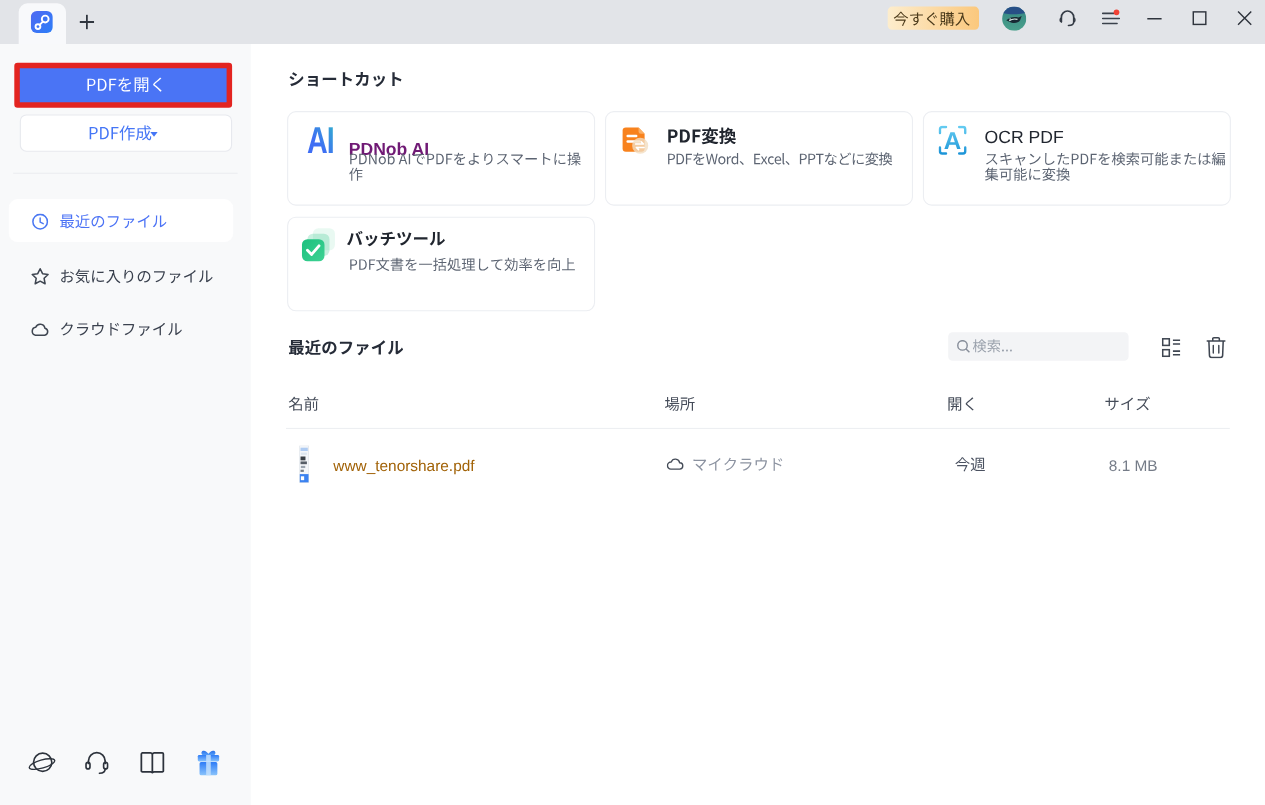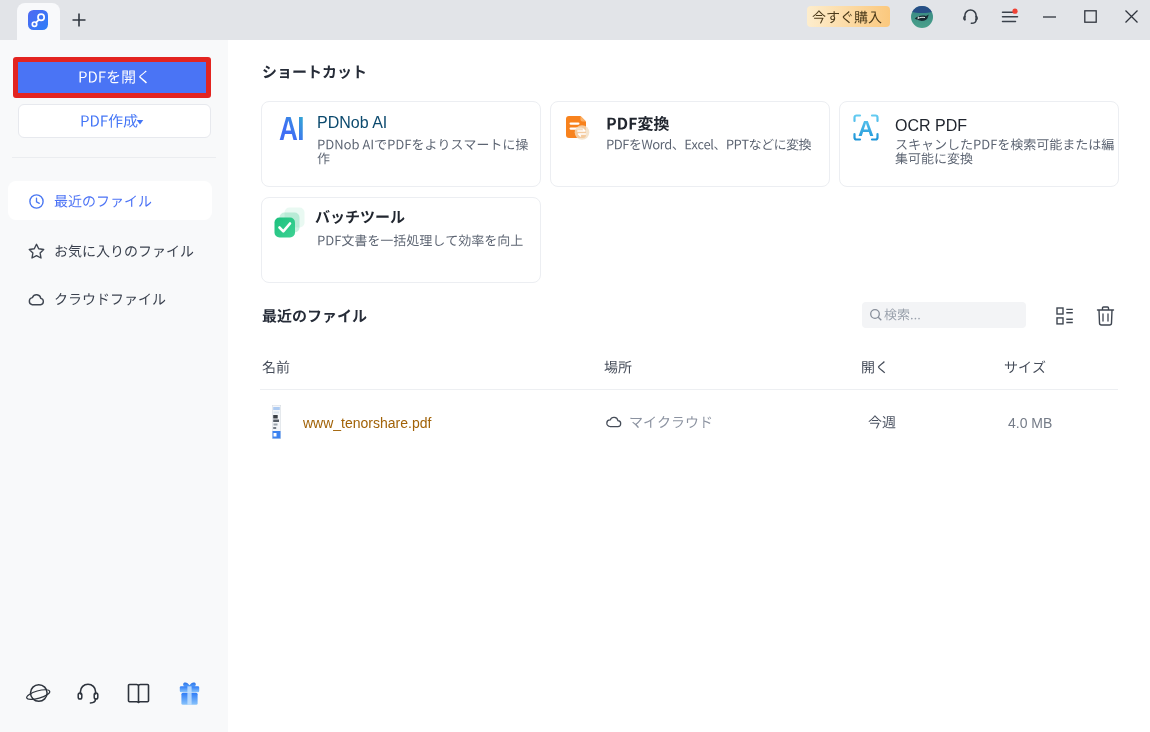--- a/index.html
+++ b/index.html
@@ -104,21 +104,21 @@
 <path d="M9 6.8 C6.6 5.9 6.6 3.1 8.6 2.5 C10.4 2 12.2 3.4 13.5 5.2 C14.8 3.4 16.6 2 18.4 2.5 C20.4 3.1 20.4 5.9 18 6.8 Z" fill="url(#gg3)"></path>
 <rect x="3.8" y="6.3" width="19.4" height="6" rx="1.3" fill="url(#gg)"></rect>
 <rect x="5.4" y="12.8" width="16.2" height="12" rx="1.5" fill="url(#gg)"></rect>
 <rect x="11.4" y="6.3" width="4.2" height="18.5" fill="#c3e0fd" fill-opacity="0.85"></rect>
 </svg>
 <div class="abs" style="left:261px;top:101px;width:278px;height:84px;background:#fff;border:1px solid #eceef2;border-radius:8px"></div>
 <div class="abs" style="left:550px;top:101px;width:278px;height:84px;background:#fff;border:1px solid #eceef2;border-radius:8px"></div>
 <div class="abs" style="left:839px;top:101px;width:278px;height:84px;background:#fff;border:1px solid #eceef2;border-radius:8px"></div>
 <div class="abs" style="left:261px;top:197px;width:278px;height:84px;background:#fff;border:1px solid #eceef2;border-radius:8px"></div>
 <div class="abs" style="left:279px;top:109px;width:46px;height:33px;font-weight:bold;font-size:34px;letter-spacing:-1px;transform:scale(0.77,1);transform-origin:0 0;background:linear-gradient(45deg,#3f6ef4 30%,#2cc7c0 95%);-webkit-background-clip:text;background-clip:text;color:transparent">AI</div>
-<div class="abs" style="left:317px;top:114px;font-size:16px;font-weight:normal;color:#0c4a6e">PDNob AI</div>
+<div class="abs" style="left:317px;top:128px;font-size:16px;font-weight:bold;color:#701a75">PDNob AI</div>
 <svg class="abs" style="left:565px;top:115px" width="26" height="26" viewBox="0 0 26 26">
 <path d="M1 4 A3 3 0 0 1 4 1 H15.5 L21 6.5 V20 A3 3 0 0 1 18 23 H4 A3 3 0 0 1 1 20 Z" fill="#f8821d"></path>
 <path d="M15.5 1 L21 6.5 H17.5 A2 2 0 0 1 15.5 4.5 Z" fill="#fbb066"></path>
 <rect x="4.5" y="7.5" width="10" height="2.2" rx="1.1" fill="#fff"></rect>
 <rect x="4.5" y="12.5" width="13" height="2.2" rx="1.1" fill="#fff"></rect>
 <circle cx="17" cy="17.5" r="7.3" fill="#f2ddc0" fill-opacity="0.8"></circle>
 <path d="M12.8 16 H20 L18 14 M20.5 19 H13.5 L15.5 21" stroke="#fff" stroke-width="1.4" fill="none" stroke-linecap="round" stroke-linejoin="round"></path>
 </svg>
 <svg class="abs" style="left:853px;top:114px" width="26" height="27" viewBox="0 0 26 27">
 <defs>
@@ -166,21 +166,21 @@
 <rect x="1.2" y="14.5" width="5.8" height="2.5" fill="#565d66"></rect>
 <rect x="1.5" y="18.5" width="4" height="2" fill="#9aa3ad"></rect>
 <rect x="1.2" y="22" width="3" height="2" fill="#757d87"></rect>
 <rect x="0.5" y="26" width="8" height="7.5" fill="#3b82f0"></rect>
 <rect x="1.5" y="28" width="3" height="3.5" fill="#fff"></rect>
 </svg>
 <div class="abs" style="left:303px;top:414.5px;font-size:14px;color:#a16207">www_tenorshare.pdf</div>
 <svg class="abs" style="left:606px;top:415px" width="16" height="13" viewBox="0 0 16 13">
 <path d="M3.9 11.5 A3.2 3.2 0 0 1 4.2 5 A4 4 0 0 1 11.9 5.7 A2.9 2.9 0 0 1 11.7 11.5 Z" fill="none" stroke="#454c58" stroke-width="1.25" stroke-linejoin="round"></path>
 </svg>
-<div class="abs" style="left:1008px;top:414.5px;font-size:14px;color:#757c88">4.0 MB</div>
+<div class="abs" style="left:1008px;top:414.5px;font-size:14px;color:#757c88">8.1 MB</div>
 <svg class="abs" style="left:78px;top:66.0px" width="75" height="21.0" viewBox="0 -16.5 75 21.0">
     <path d="M1.5 0H2.9V-4.4H4.7C7.1 -4.4 8.8 -5.4 8.8 -7.8C8.8 -10.2 7.1 -11 4.6 -11H1.5ZM2.9 -5.5V-9.9H4.5C6.4 -9.9 7.4 -9.4 7.4 -7.8C7.4 -6.2 6.5 -5.5 4.5 -5.5Z M11 0H13.8C17.1 0 18.9 -2.1 18.9 -5.5C18.9 -9 17.1 -11 13.8 -11H11ZM12.4 -1.1V-9.9H13.6C16.2 -9.9 17.5 -8.3 17.5 -5.5C17.5 -2.8 16.2 -1.1 13.6 -1.1Z M21.3 0H22.7V-4.9H26.9V-6.1H22.7V-9.8H27.7V-11H21.3Z M41.3 -6.6 40.8 -7.7C40.4 -7.5 40 -7.3 39.6 -7.2C38.8 -6.8 37.9 -6.4 36.9 -5.9C36.6 -6.8 35.9 -7.3 34.9 -7.3C34.2 -7.3 33.4 -7.1 32.8 -6.7C33.3 -7.4 33.8 -8.3 34.1 -9.1C35.8 -9.1 37.6 -9.2 39.1 -9.5L39.1 -10.6C37.7 -10.3 36.1 -10.2 34.6 -10.1C34.8 -10.8 34.9 -11.4 35 -11.9L33.8 -12C33.7 -11.4 33.6 -10.7 33.4 -10.1L32.4 -10.1C31.7 -10.1 30.7 -10.1 29.9 -10.2V-9.1C30.7 -9.1 31.7 -9 32.3 -9H33C32.4 -7.8 31.4 -6.3 29.5 -4.4L30.5 -3.7C31 -4.3 31.5 -4.8 31.9 -5.2C32.6 -5.9 33.5 -6.3 34.5 -6.3C35.2 -6.3 35.7 -6.1 35.9 -5.4C34.1 -4.5 32.3 -3.4 32.3 -1.6C32.3 0.2 34 0.7 36.2 0.7C37.5 0.7 39.1 0.6 40.3 0.4L40.3 -0.8C39 -0.6 37.4 -0.4 36.2 -0.4C34.7 -0.4 33.5 -0.6 33.5 -1.8C33.5 -2.8 34.5 -3.6 35.9 -4.3C35.9 -3.5 35.9 -2.5 35.8 -2H37L36.9 -4.8C38.1 -5.4 39.1 -5.8 40 -6.1C40.4 -6.3 40.9 -6.5 41.3 -6.6Z M51.6 -5V-3.4H49.5V-5ZM46.6 -3.4V-2.4H48.5C48.4 -1.6 47.9 -0.3 46.7 0.4C46.9 0.6 47.3 0.9 47.4 1.1C48.9 0.2 49.4 -1.4 49.5 -2.4H51.6V0.9H52.6V-2.4H54.6V-3.4H52.6V-5H54.3V-6H46.9V-5H48.5V-3.4ZM48.8 -9.1V-7.8H45.5V-9.1ZM48.8 -9.9H45.5V-11.1H48.8ZM55.7 -9.1V-7.8H52.3V-9.1ZM55.7 -9.9H52.3V-11.1H55.7ZM56.3 -12H51.2V-6.9H55.7V-0.3C55.7 -0 55.6 0 55.4 0.1C55.2 0.1 54.4 0.1 53.5 0C53.7 0.3 53.9 0.9 53.9 1.2C55 1.2 55.8 1.2 56.2 1C56.7 0.8 56.8 0.4 56.8 -0.3V-12ZM44.4 -12V1.2H45.5V-6.9H49.9V-12Z M68.7 -11.1 67.5 -12.1C67.4 -11.8 67 -11.4 66.7 -11.1C65.7 -10 63.4 -8.2 62.3 -7.3C60.9 -6.1 60.7 -5.5 62.2 -4.3C63.6 -3.1 65.8 -1.2 66.9 -0.1C67.3 0.2 67.6 0.6 67.9 1L69 -0C67.4 -1.6 64.7 -3.8 63.4 -4.9C62.4 -5.7 62.4 -5.9 63.3 -6.7C64.4 -7.6 66.6 -9.3 67.6 -10.2C67.9 -10.4 68.3 -10.8 68.7 -11.1Z" fill="#ffffff"></path>
   </svg>
 <svg class="abs" style="left:80px;top:110.0px" width="60" height="21.0" viewBox="0 -16.5 60 21.0">
     <path d="M1.5 0H2.9V-4.4H4.7C7.1 -4.4 8.8 -5.4 8.8 -7.8C8.8 -10.2 7.1 -11 4.6 -11H1.5ZM2.9 -5.5V-9.9H4.5C6.4 -9.9 7.4 -9.4 7.4 -7.8C7.4 -6.2 6.5 -5.5 4.5 -5.5Z M11 0H13.8C17.1 0 18.9 -2.1 18.9 -5.5C18.9 -9 17.1 -11 13.8 -11H11ZM12.4 -1.1V-9.9H13.6C16.2 -9.9 17.5 -8.3 17.5 -5.5C17.5 -2.8 16.2 -1.1 13.6 -1.1Z M21.3 0H22.7V-4.9H26.9V-6.1H22.7V-9.8H27.7V-11H21.3Z M36 -12.4C35.2 -10.2 34 -8 32.7 -6.6C32.9 -6.5 33.4 -6.1 33.5 -5.9C34.3 -6.7 35 -7.8 35.7 -9H36.7V1.2H37.9V-2.5H42.4V-3.5H37.9V-5.8H42.2V-6.8H37.9V-9H42.5V-10.1H36.2C36.5 -10.8 36.8 -11.4 37.1 -12.1ZM32.4 -12.5C31.5 -10.3 30.1 -8 28.6 -6.6C28.8 -6.3 29.2 -5.7 29.3 -5.4C29.8 -6 30.3 -6.6 30.8 -7.2V1.2H31.9V-9C32.5 -10 33 -11.1 33.4 -12.2Z M51.3 -12.6C51.3 -11.7 51.3 -10.9 51.3 -10H45V-5.8C45 -3.9 44.9 -1.3 43.6 0.6C43.9 0.7 44.4 1.1 44.6 1.3C46 -0.7 46.2 -3.7 46.2 -5.8V-5.9H48.9C48.9 -3.3 48.8 -2.4 48.6 -2.2C48.5 -2 48.3 -2 48.1 -2C47.9 -2 47.2 -2 46.5 -2.1C46.7 -1.8 46.8 -1.3 46.8 -1C47.6 -1 48.3 -1 48.7 -1C49.1 -1.1 49.3 -1.2 49.6 -1.4C49.9 -1.8 49.9 -3.1 50 -6.5C50 -6.6 50 -7 50 -7H46.2V-9H51.4C51.6 -6.5 51.9 -4.3 52.5 -2.6C51.5 -1.4 50.4 -0.5 49 0.2C49.3 0.4 49.7 0.9 49.9 1.1C51 0.4 52 -0.4 53 -1.4C53.7 0.2 54.6 1.1 55.7 1.1C56.9 1.1 57.3 0.3 57.5 -2.2C57.2 -2.3 56.8 -2.6 56.5 -2.8C56.4 -0.8 56.2 -0.1 55.8 -0.1C55 -0.1 54.4 -0.9 53.8 -2.4C54.9 -3.8 55.8 -5.5 56.4 -7.5L55.3 -7.8C54.8 -6.3 54.2 -4.9 53.4 -3.7C53 -5.2 52.7 -6.9 52.5 -9H57.4V-10H52.5C52.4 -10.9 52.4 -11.7 52.4 -12.6ZM53.2 -11.8C54.1 -11.4 55.3 -10.6 55.8 -10L56.5 -10.8C56 -11.3 54.8 -12.1 53.8 -12.5Z" fill="#4576f6"></path>
   </svg>
 <svg class="abs" style="left:136px;top:119px" width="8" height="6" viewBox="0 0 8 6">
     <path d="M0.7 1 H7.3 L4 5.4 Z" fill="#4576f6"></path>
   </svg>
 <svg class="abs" style="left:54px;top:191.1px" width="100" height="19.6" viewBox="0 -15.4 100 19.6">

